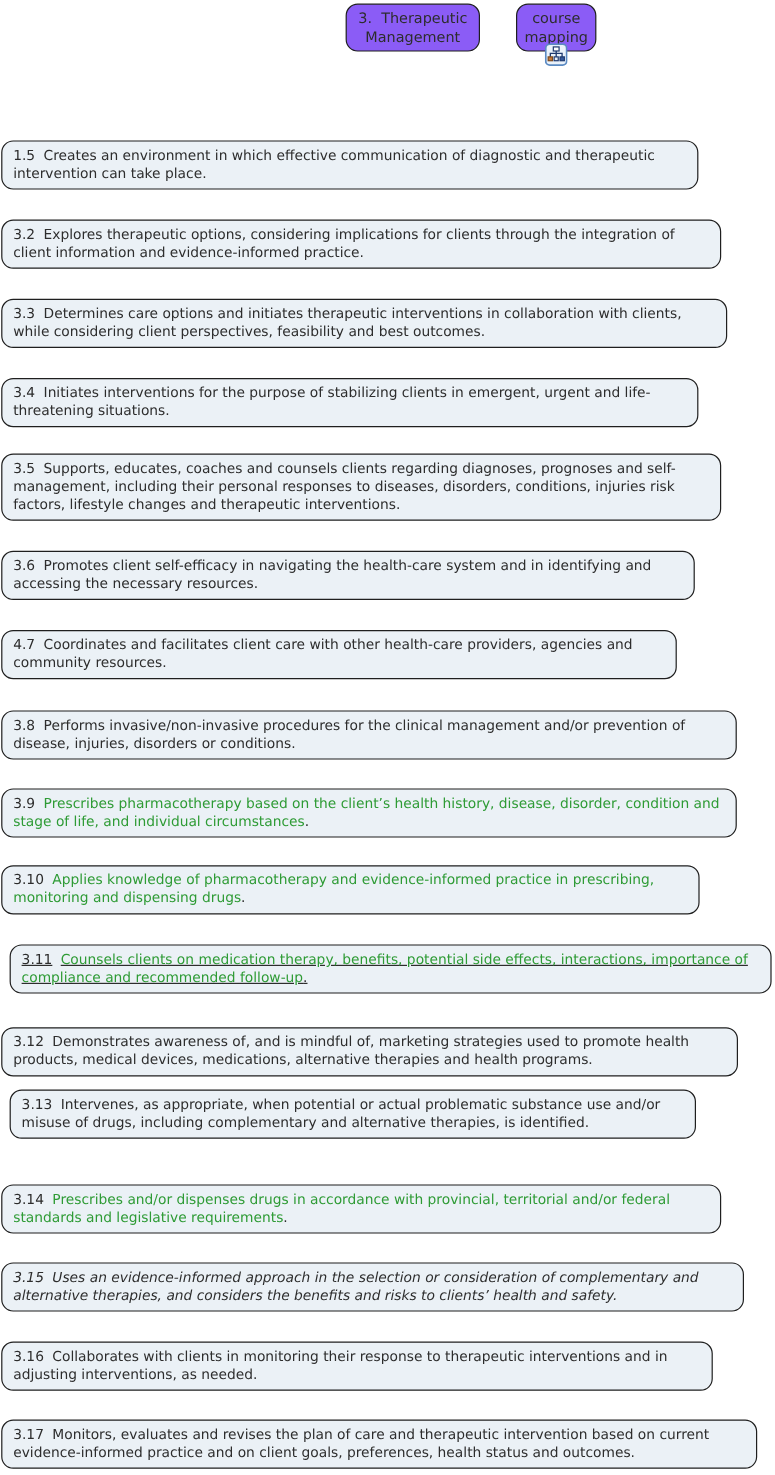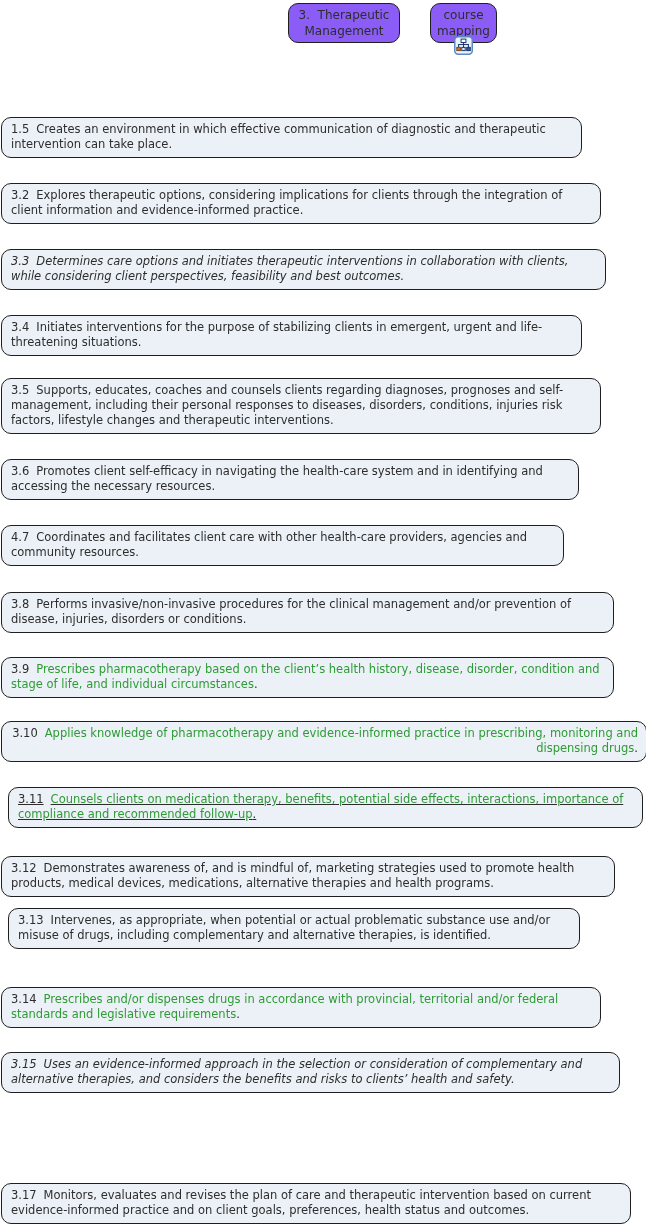--- a/index.html
+++ b/index.html
@@ -78,21 +78,21 @@
   </div>
 
   <div class="item" style="top:117px;width:581px;">
     <span class="num">1.5</span><span class="body">Creates an environment in which effective communication of diagnostic and therapeutic intervention can take place.</span><span class="tail"></span>
   </div>
 
   <div class="item" style="top:183px;width:600px;">
     <span class="num">3.2</span><span class="body">Explores therapeutic options, considering implications for clients through the integration of client information and evidence-informed practice.</span><span class="tail"></span>
   </div>
 
-  <div class="item" style="top:249px;width:605px;font-style:italic;">
+  <div class="item" style="top:249px;width:605px;">
     <span class="num">3.3</span><span class="body">Determines care options and initiates therapeutic interventions in collaboration with clients, while considering client perspectives, feasibility and best outcomes.</span><span class="tail"></span>
   </div>
 
   <div class="item" style="top:315px;width:581px;">
     <span class="num">3.4</span><span class="body">Initiates interventions for the purpose of stabilizing clients in emergent, urgent and life-threatening situations.</span><span class="tail"></span>
   </div>
 
   <div class="item" style="top:378px;width:600px;height:56px;">
     <span class="num">3.5</span><span class="body">Supports, educates, coaches and counsels clients regarding diagnoses, prognoses and self-management, including their personal responses to diseases, disorders, conditions, injuries risk factors, lifestyle changes and therapeutic interventions.</span><span class="tail"></span>
   </div>
@@ -106,21 +106,21 @@
   </div>
 
   <div class="item" style="top:592px;width:613px;">
     <span class="num">3.8</span><span class="body">Performs invasive/non-invasive procedures for the clinical management and/or prevention of disease, injuries, disorders or conditions.</span><span class="tail"></span>
   </div>
 
   <div class="item green" style="top:657px;width:613px;">
     <span class="num">3.9</span><span class="body">Prescribes pharmacotherapy based on the client’s health history, disease, disorder, condition and stage of life, and individual circumstances</span><span class="tail">.</span>
   </div>
 
-  <div class="item green" style="top:721px;width:646px;text-align:right;">
+  <div class="item green" style="top:721px;width:582px;">
     <span class="num">3.10</span><span class="body">Applies knowledge of pharmacotherapy and evidence-informed practice in prescribing, monitoring and dispensing drugs</span><span class="tail">.</span>
   </div>
 
   <div class="item green" style="top:787px;left:8px;width:635px;text-decoration:underline;">
     <span class="num">3.11</span><span class="body">Counsels clients on medication therapy, benefits, potential side effects, interactions, importance of compliance and recommended follow-up</span><span class="tail">.</span>
   </div>
 
   <div class="item" style="top:856px;width:614px;">
     <span class="num">3.12</span><span class="body">Demonstrates awareness of, and is mindful of, marketing strategies used to promote health products, medical devices, medications, alternative therapies and health programs.</span><span class="tail"></span>
   </div>
@@ -130,18 +130,21 @@
   </div>
 
   <div class="item green" style="top:987px;width:600px;">
     <span class="num">3.14</span><span class="body">Prescribes and/or dispenses drugs in accordance with provincial, territorial and/or federal standards and legislative requirements</span><span class="tail">.</span>
   </div>
 
   <div class="item" style="top:1052px;width:619px;font-style:italic;">
     <span class="num">3.15</span><span class="body">Uses an evidence-informed approach in the selection or consideration of complementary and alternative therapies, and considers the benefits and risks to clients’ health and safety.</span><span class="tail"></span>
   </div>
 
+  <div class="item" style="top:1118px;width:593px;">
+    <span class="num">3.16</span><span class="body">Collaborates with clients in monitoring their response to therapeutic interventions and in adjusting interventions, as needed.</span><span class="tail"></span>
+  </div>
 
   <div class="item" style="top:1183px;width:630px;">
     <span class="num">3.17</span><span class="body">Monitors, evaluates and revises the plan of care and therapeutic intervention based on current evidence-informed practice and on client goals, preferences, health status and outcomes.</span><span class="tail"></span>
   </div>
 
 </div>
 
 </body></html>

